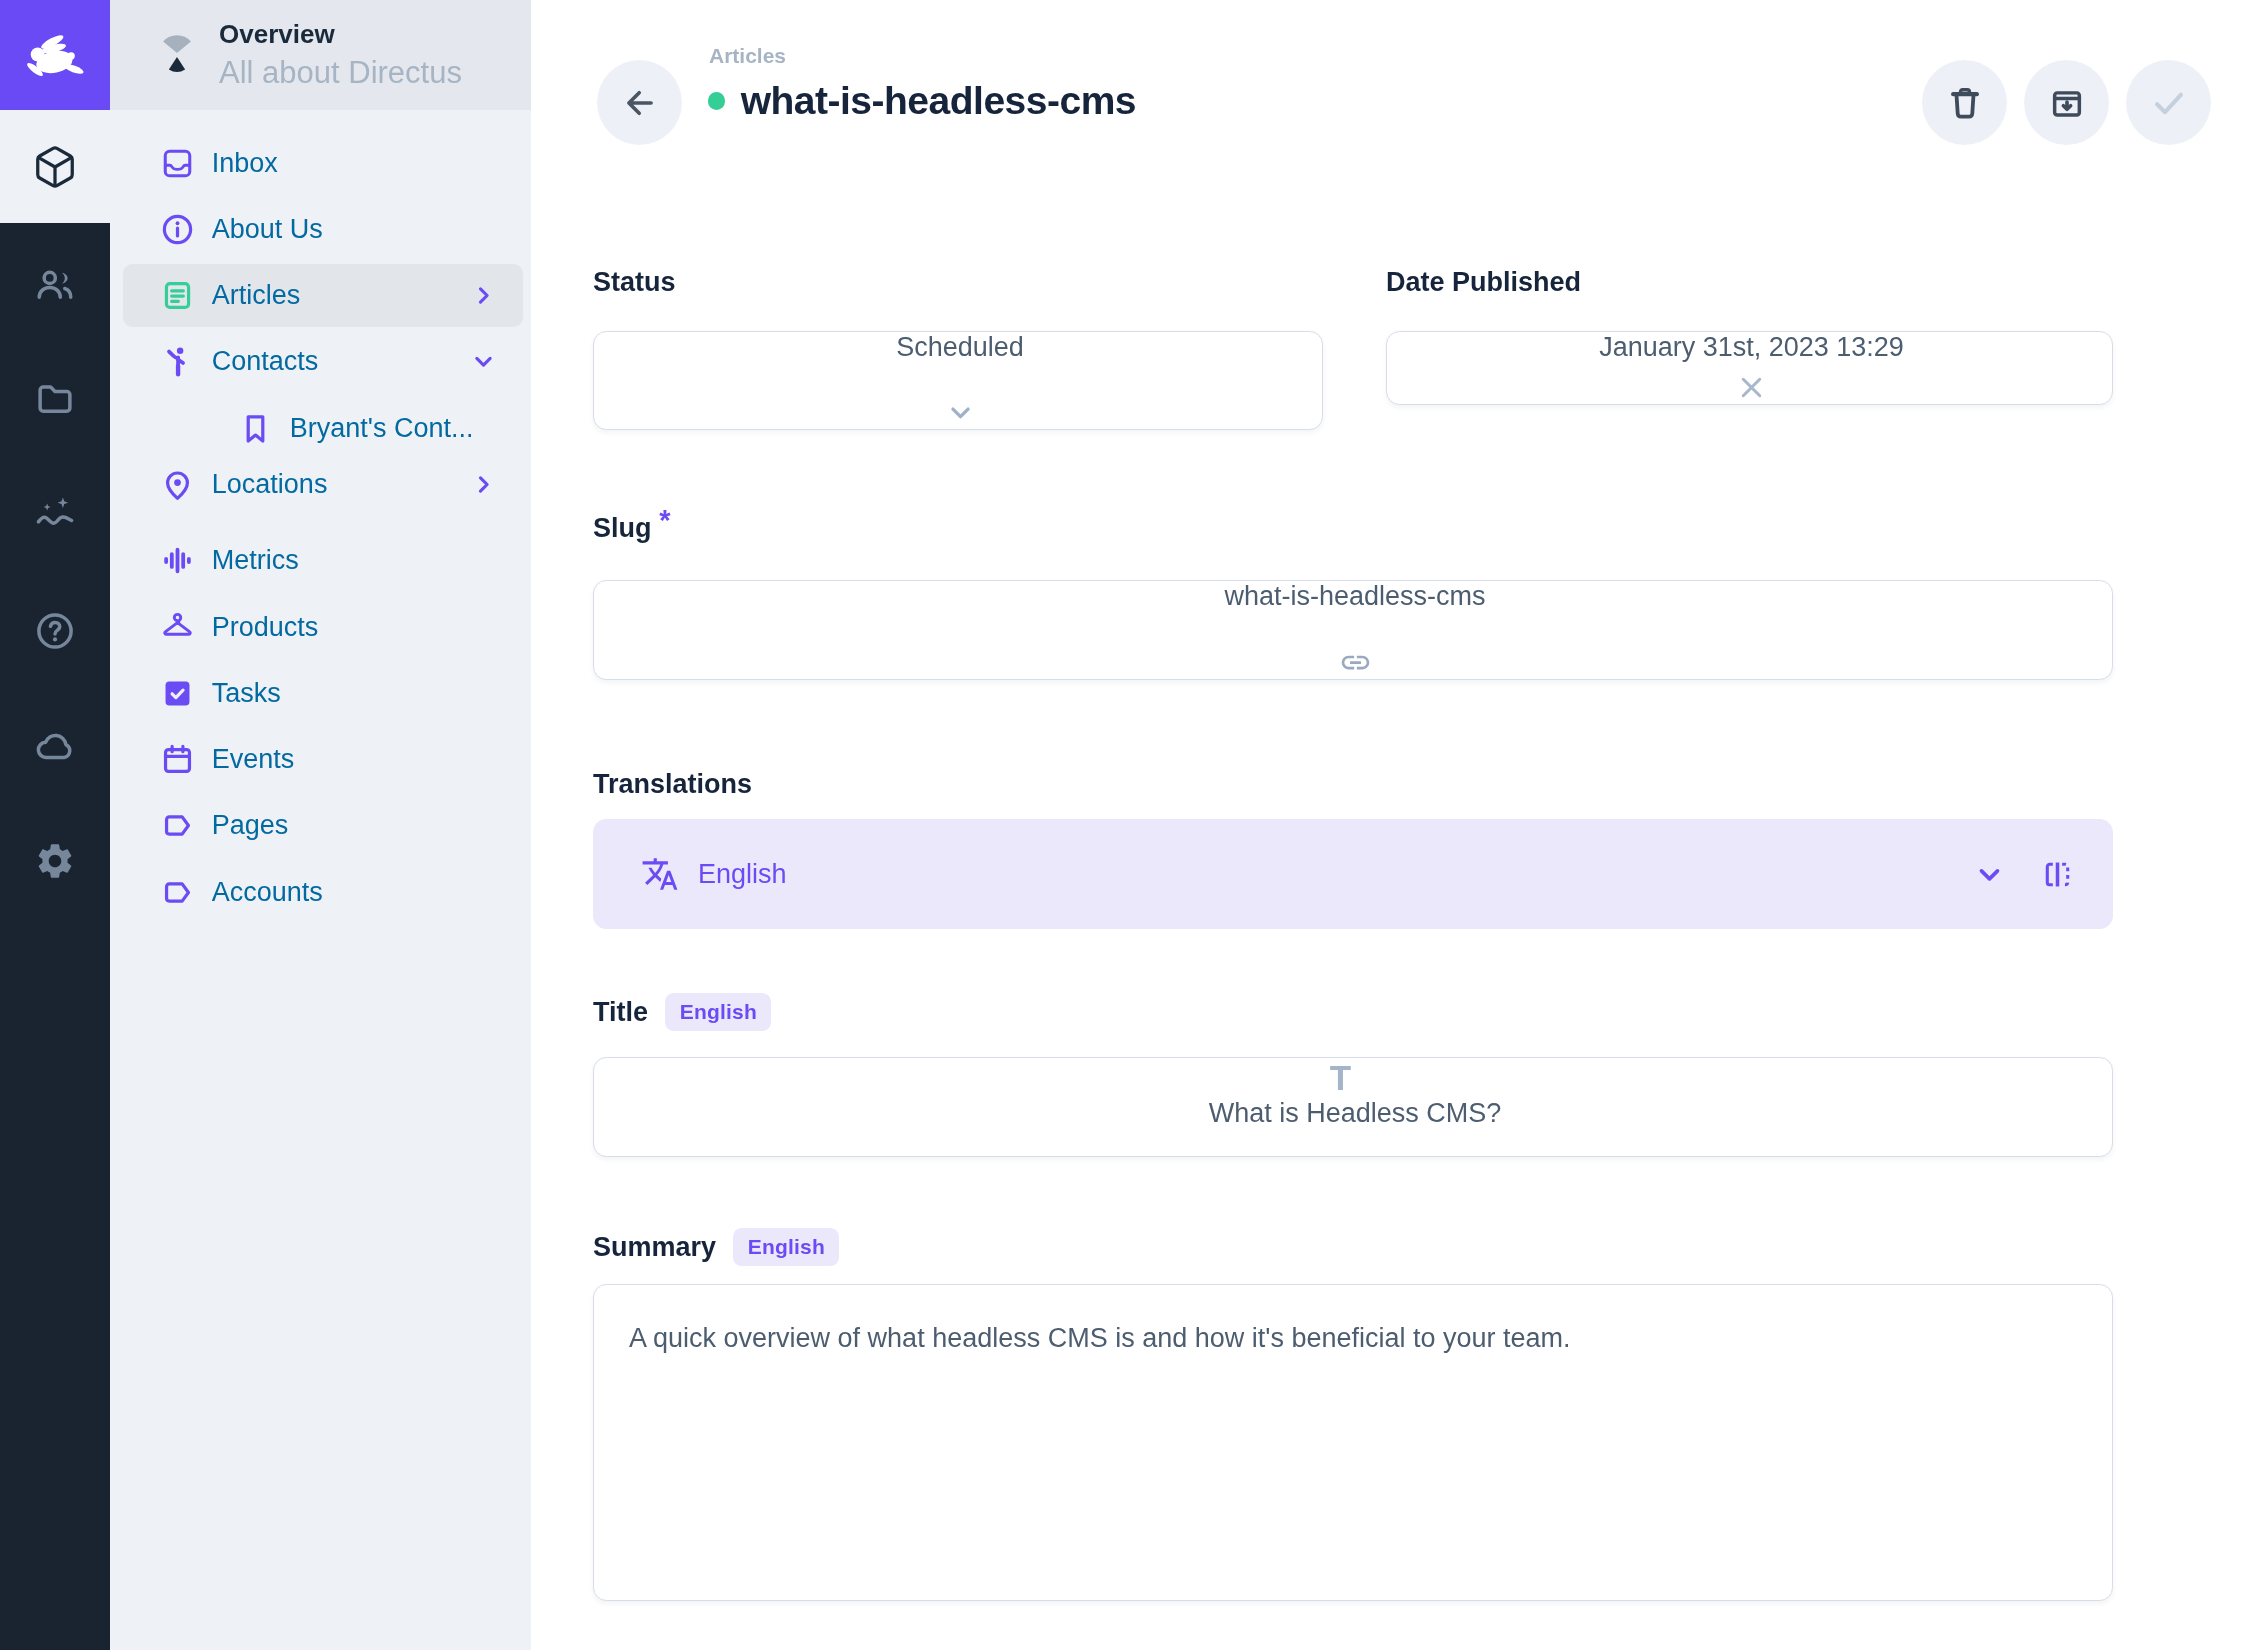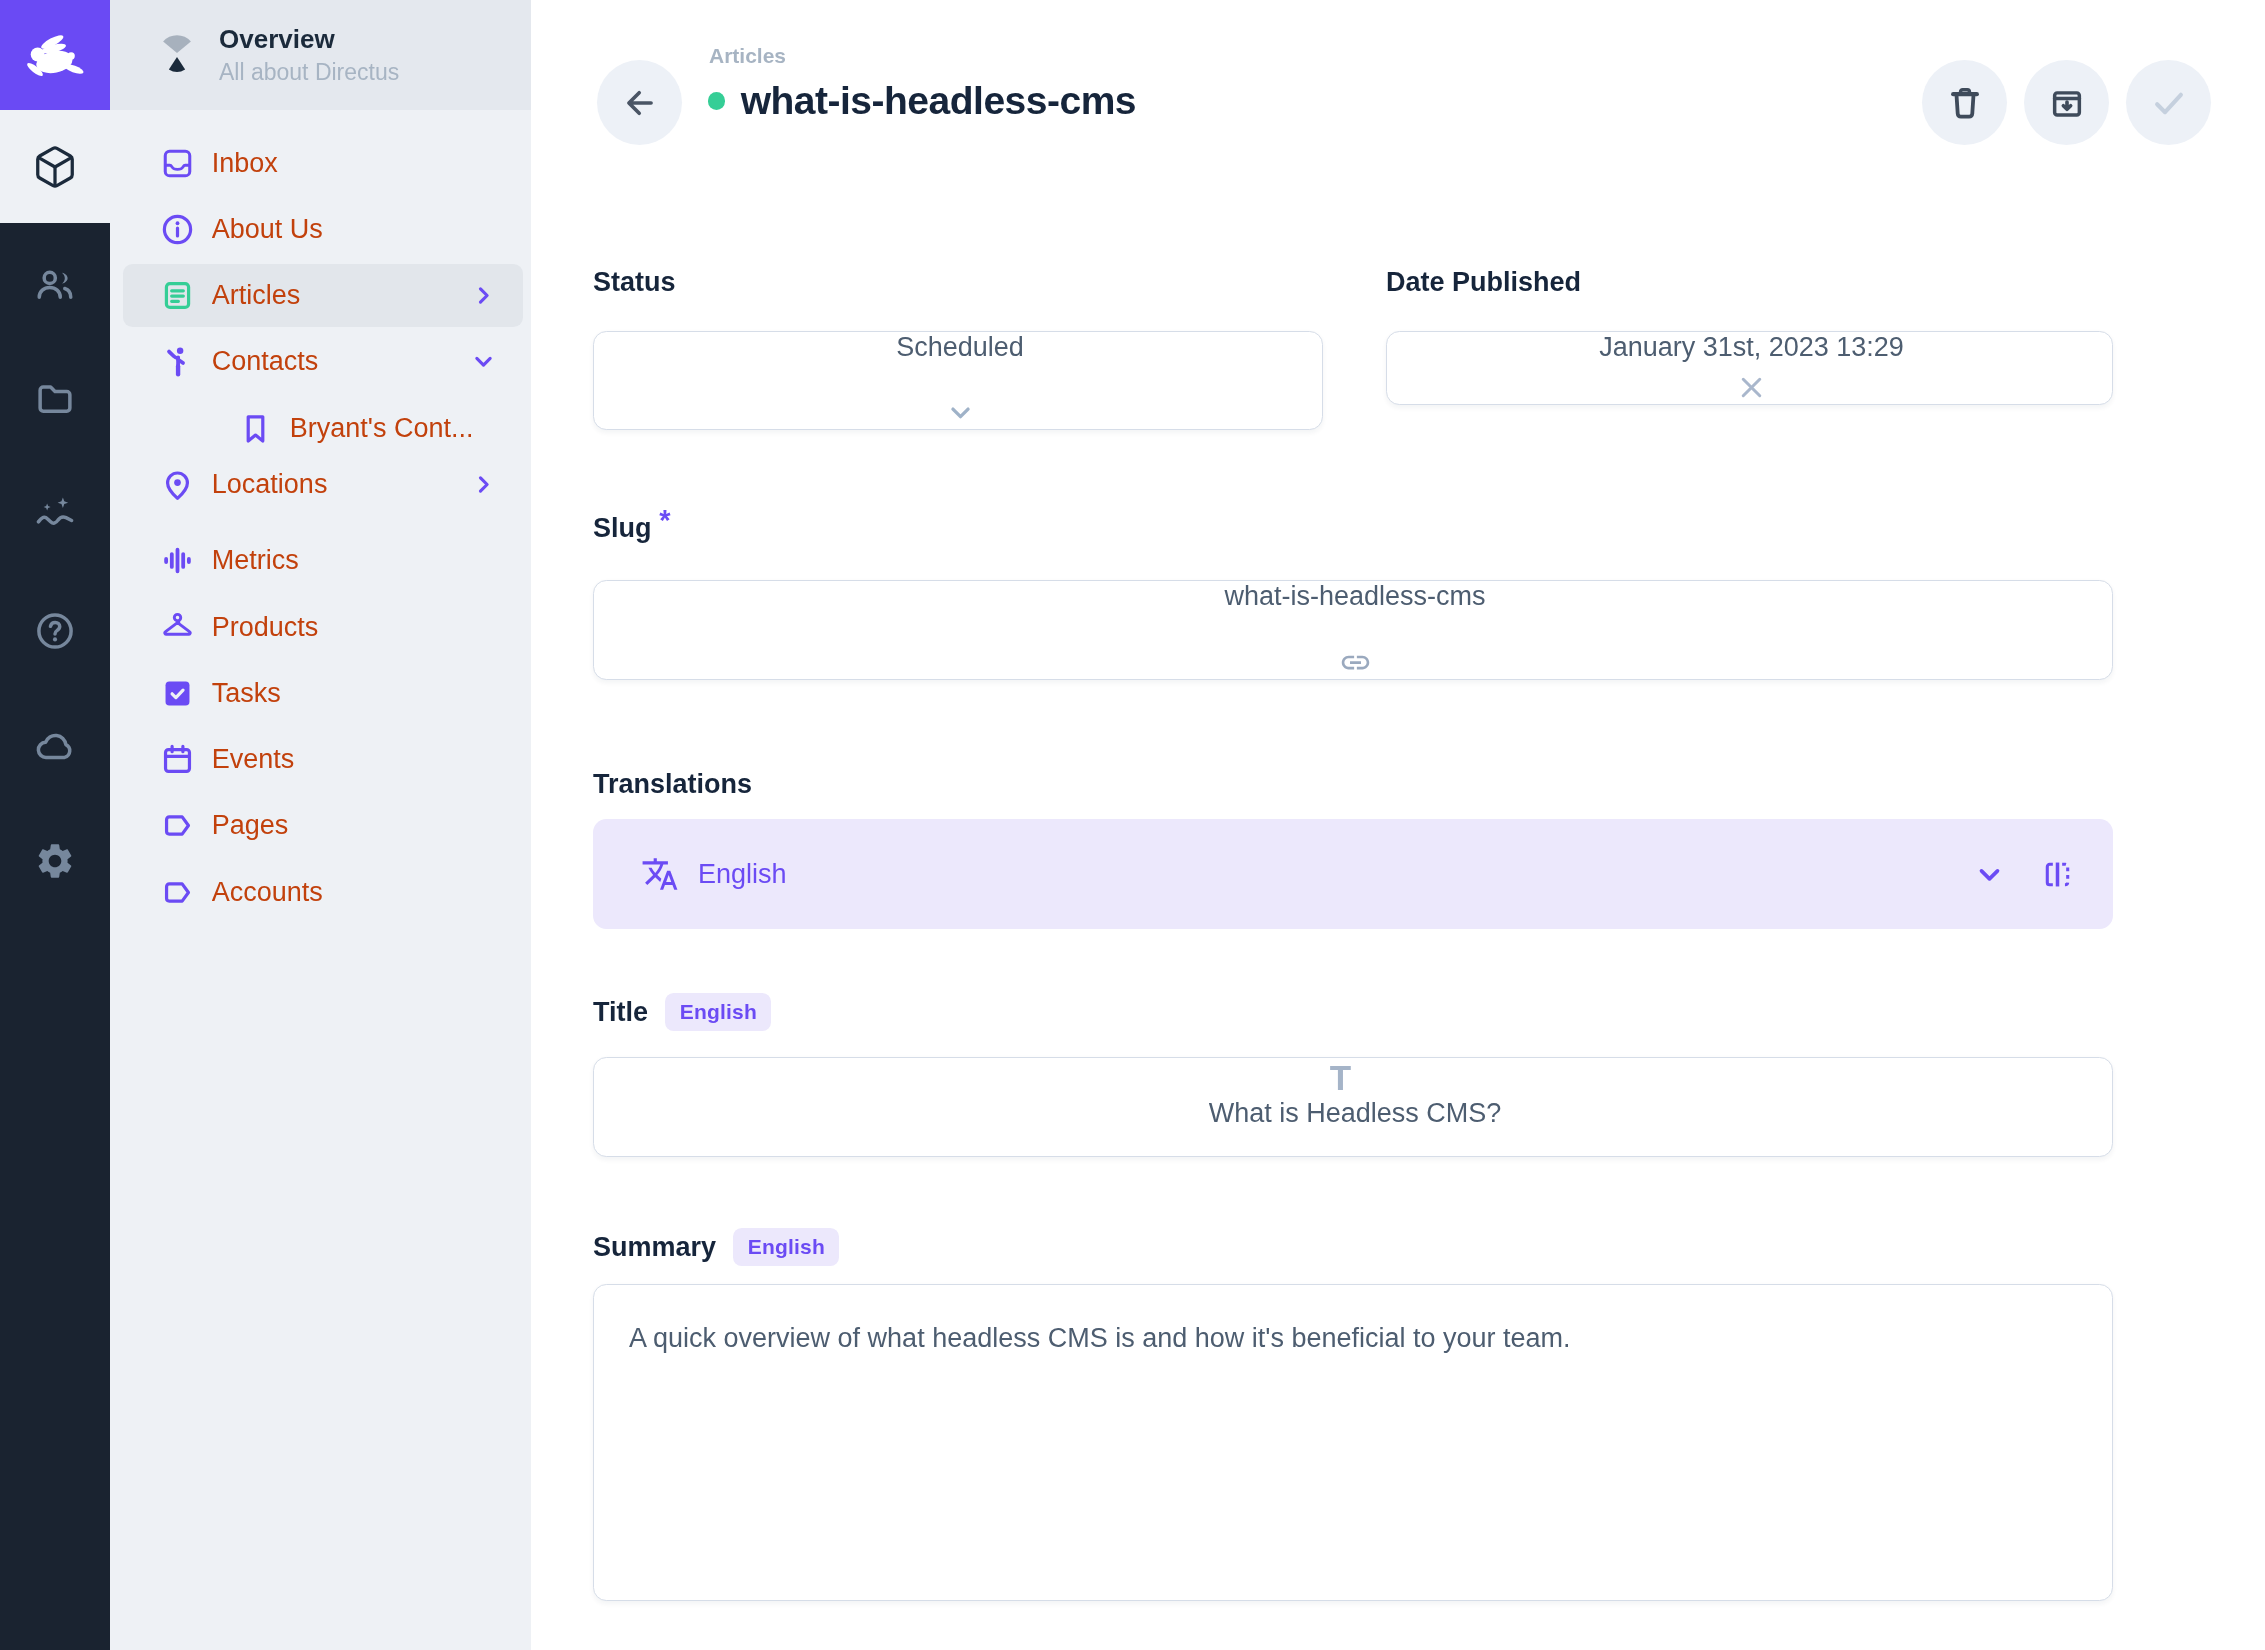--- a/index.html
+++ b/index.html
@@ -17,28 +17,28 @@
   .rail-ico svg{width:42px;height:42px;}
   .rail-active-wrap svg{width:46px;height:46px;}
 
   
   .nav{position:absolute;left:110px;top:0;width:425px;height:100%;background:#EEF1F5;}
   .nav-header{position:absolute;left:0;top:0;width:100%;height:110px;background:#E4E8EE;
               display:flex;align-items:center;box-sizing:border-box;padding-left:44px;cursor:pointer;}
   .nav-header svg{width:46px;height:46px;flex:none;}
   .nav-header-text{margin-left:19px;}
   .proj-name{font-size:26px;font-weight:700;color:#1B2A3B;}
-  .proj-sub{font-size:23px;color:#A7B4C3;margin-top:4.8px;}
+  .proj-sub{font-size:31px;color:#A7B4C3;margin-top:4.8px;}
   .nav-item{position:absolute;left:12.5px;right:12.5px;height:63px;border-radius:9.6px;
             display:flex;align-items:center;box-sizing:border-box;padding:0 25px 0 37px;cursor:pointer;}
   .nav-item.active{background:#E2E6EB;}
   .nav-item .nicon{width:35px;height:35px;color:#6B4BF4;flex:none;display:flex;align-items:center;justify-content:center;}
   .nav-item .nicon svg{width:35px;height:35px;}
   .nav-item .nicon.green{color:#35CE96;}
-  .nav-item .nlabel{flex:1;margin-left:17.3px;font-size:27px;font-weight:500;color:#c2410c;
+  .nav-item .nlabel{flex:1;margin-left:17.3px;font-size:27px;font-weight:500;color:#0369a1;
                     white-space:nowrap;overflow:hidden;}
   .nav-item .ntrail{width:29px;height:29px;color:#6B4BF4;flex:none;}
   .nav-item .ntrail svg{width:29px;height:29px;}
   .nav-item.indent{padding-left:115px;}
 
   
   .main{position:absolute;left:531px;top:0;width:1734px;height:100%;background:#fff;}
 
   .back-btn{position:absolute;left:66px;top:60px;width:85px;height:85px;border-radius:50%;
             background:#EDF1F7;display:flex;align-items:center;justify-content:center;color:#4A5565;cursor:pointer;}

